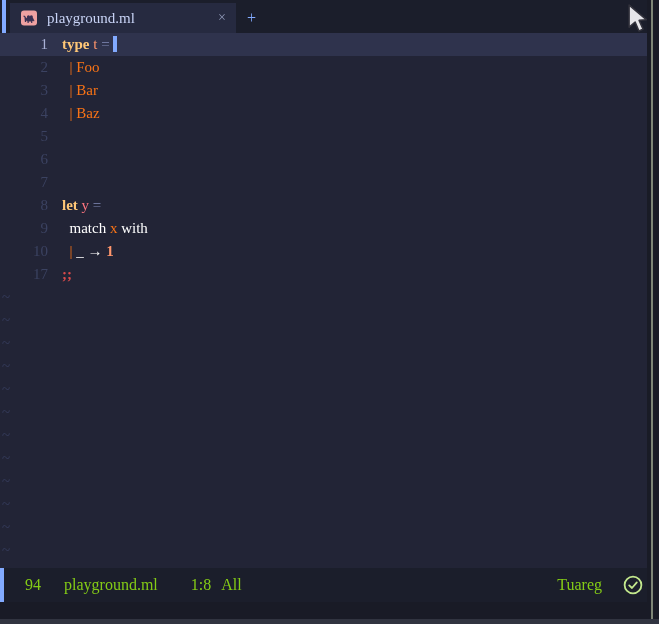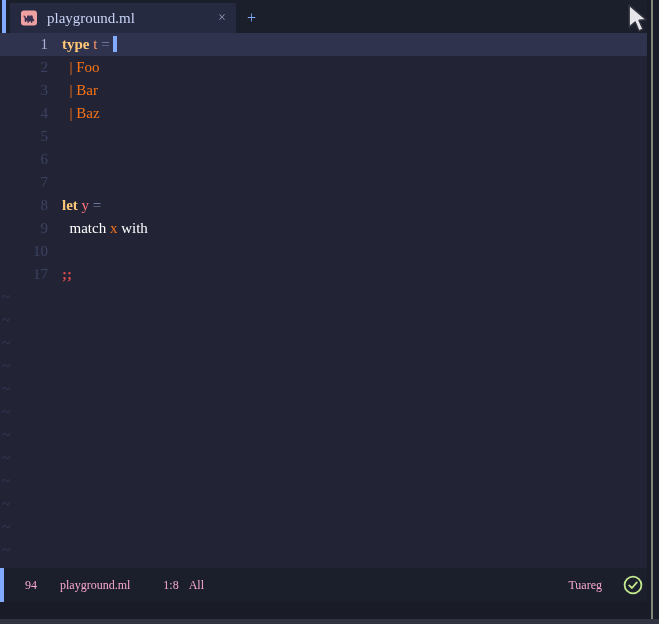--- a/index.html
+++ b/index.html
@@ -32,21 +32,21 @@
   .tk-var{color:#ff757f;}
   .tk-op{color:#828bb8;}
   .tk-fg{color:#f97316;}
   .tk-kw2{color:#ffffff;}
   .tk-num{color:#ff966c;font-weight:bold;}
   .tk-err{color:#db4b4b;font-weight:bold;}
   .tk-cursor{background:#82aaff;color:#1e2030;}
 
   
   .statusbar{position:absolute;top:568px;left:0;width:647px;height:34px;background:#1b1e2b;
-             display:flex;align-items:center;font-size:12px;color:#f9a8d4;}
+             display:flex;align-items:center;font-size:16px;color:#84cc16;}
   .accent-status{position:absolute;left:0;top:0;width:4px;height:34px;background:#82aaff;}
   .sb-bufnum{margin-left:25px;}
   .sb-file{margin-left:23px;}
   .sb-pos{margin-left:33px;}
   .sb-all{margin-left:10px;}
   .sb-spacer{flex:1;}
   .sb-check{margin-left:20px;margin-right:3px;display:flex;}
 
   
   .cmdline{position:absolute;top:602px;left:0;width:647px;height:17px;background:#191b26;}
@@ -87,21 +87,21 @@
   <div class="editor" id="editor">
       <div class="line current"><span class="lnum">1</span><span class="code"><span class="tk-kw">type</span><span class="tk-fg"> </span><span class="tk-type">t</span><span class="tk-fg"> </span><span class="tk-op">=</span><span class="tk-fg"> </span><span class="tk-cursor"> </span></span></div>
       <div class="line"><span class="lnum">2</span><span class="code"><span class="tk-fg">  | Foo</span></span></div>
       <div class="line"><span class="lnum">3</span><span class="code"><span class="tk-fg">  | Bar</span></span></div>
       <div class="line"><span class="lnum">4</span><span class="code"><span class="tk-fg">  | Baz</span></span></div>
       <div class="line"><span class="lnum">5</span><span class="code"></span></div>
       <div class="line"><span class="lnum">6</span></div>
       <div class="line"><span class="lnum">7</span><span class="code"></span></div>
       <div class="line"><span class="lnum">8</span><span class="code"><span class="tk-kw">let</span><span class="tk-fg"> </span><span class="tk-var">y</span><span class="tk-fg"> </span><span class="tk-op">=</span></span></div>
       <div class="line"><span class="lnum">9</span><span class="code"><span class="tk-fg">  </span><span class="tk-kw2">match</span><span class="tk-fg"> x </span><span class="tk-kw2">with</span></span></div>
-      <div class="line"><span class="lnum">10</span></div>
+      <div class="line"><span class="lnum">10</span><span class="code"><span class="tk-fg">  | </span><span class="tk-kw2">_</span><span class="tk-fg"> </span><span class="tk-kw2">→</span><span class="tk-fg"> </span><span class="tk-num">1</span></span></div>
       <div class="line"><span class="lnum">17</span><span class="code"><span class="tk-err">;;</span></span></div>
       <div class="line"><span class="tilde">~</span></div>
       <div class="line"><span class="tilde">~</span></div>
       <div class="line"><span class="tilde">~</span></div>
       <div class="line"><span class="tilde">~</span></div>
       <div class="line"><span class="tilde">~</span></div>
       <div class="line"><span class="tilde">~</span></div>
       <div class="line"><span class="tilde">~</span></div>
       <div class="line"><span class="tilde">~</span></div>
       <div class="line"><span class="tilde">~</span></div>

